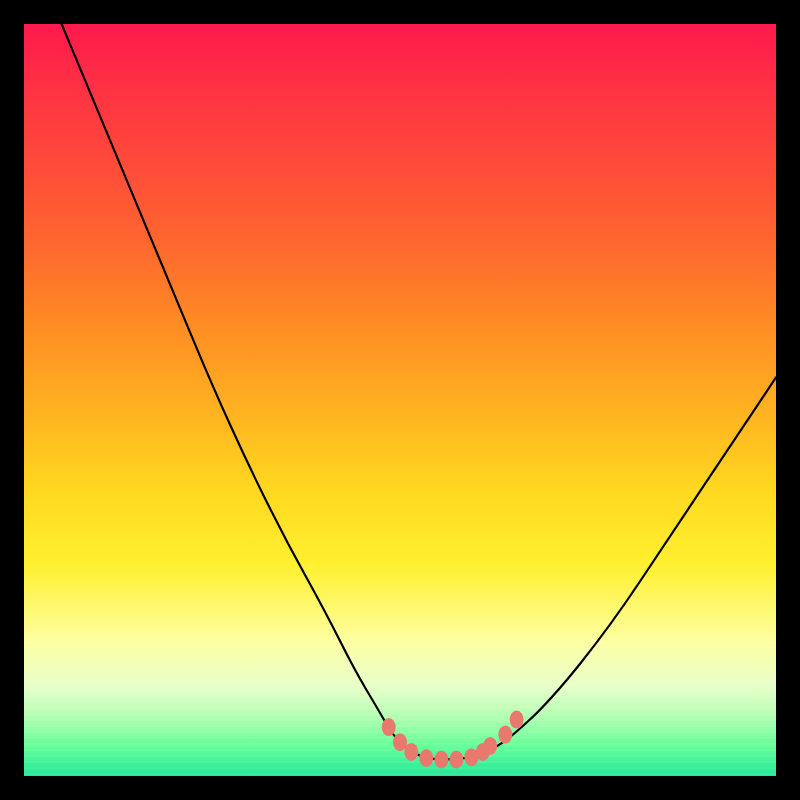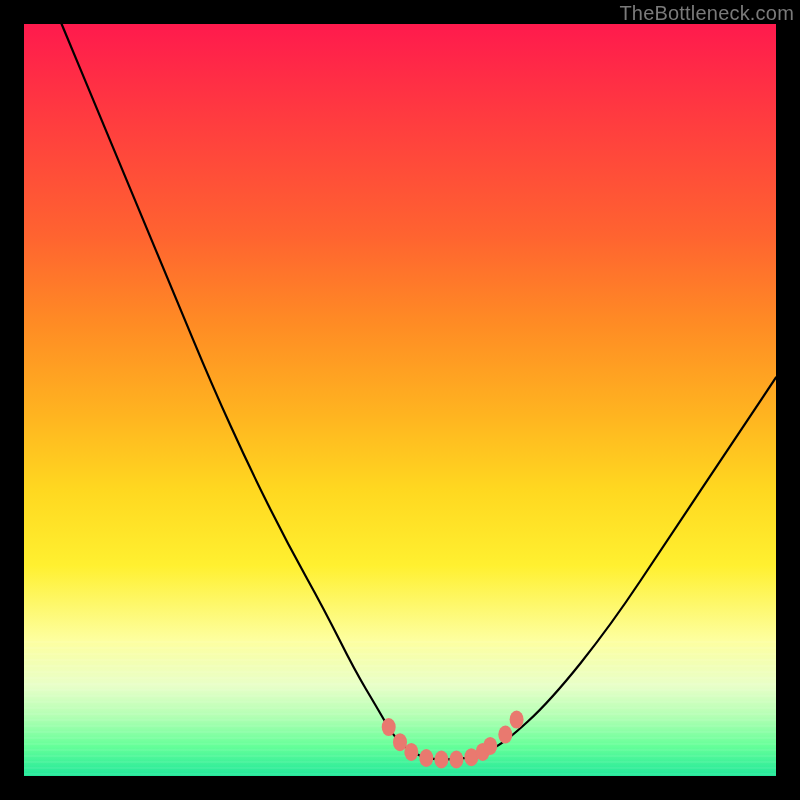--- a/index.html
+++ b/index.html
@@ -73,21 +73,20 @@
     color: #7a7a7a;
     font-size: 20px;
     letter-spacing: 0.2px;
     user-select: none;
   }
 </style>
 </head>
 <body>
 
 <div class="frame">
-  <div class="watermark">TheBottleneck.com</div>
 
   <div class="plot">
     <div class="bands"></div>
     <svg class="curve" viewBox="0 0 752 752" preserveAspectRatio="none">
       <path id="curve-path" fill="none" stroke="#000000" stroke-width="2.2" stroke-linecap="round" d="M 37.6 0.0 Q 37.6 0.0 56.4 45.1 Q 75.2 90.2 94.0 135.4 Q 112.8 180.5 131.6 225.6 Q 150.4 270.7 169.2 315.8 Q 188.0 361.0 206.8 402.3 Q 225.6 443.7 244.4 481.3 Q 263.2 518.9 282.0 552.7 Q 300.8 586.6 315.8 616.6 Q 330.9 646.7 342.2 665.5 Q 353.4 684.3 361.0 697.5 Q 368.5 710.6 376.0 718.2 Q 383.5 725.7 391.0 729.4 Q 398.6 733.2 406.1 734.3 Q 413.6 735.5 421.1 735.5 Q 428.6 735.5 436.2 734.7 Q 443.7 734.0 451.2 731.7 Q 458.7 729.4 470.0 723.8 Q 481.3 718.2 503.8 697.5 Q 526.4 676.8 556.5 639.2 Q 586.6 601.6 616.6 556.5 Q 646.7 511.4 676.8 466.2 Q 706.9 421.1 729.4 387.3 T 752.0 353.4"></path>
       <g id="markers">
           <ellipse cx="364.7" cy="703.1" rx="7" ry="9" fill="#e9796f"></ellipse>
           <ellipse cx="376.0" cy="718.2" rx="7" ry="9" fill="#e9796f"></ellipse>
           <ellipse cx="387.3" cy="727.9" rx="7" ry="9" fill="#e9796f"></ellipse>
           <ellipse cx="402.3" cy="734.0" rx="7" ry="9" fill="#e9796f"></ellipse>

